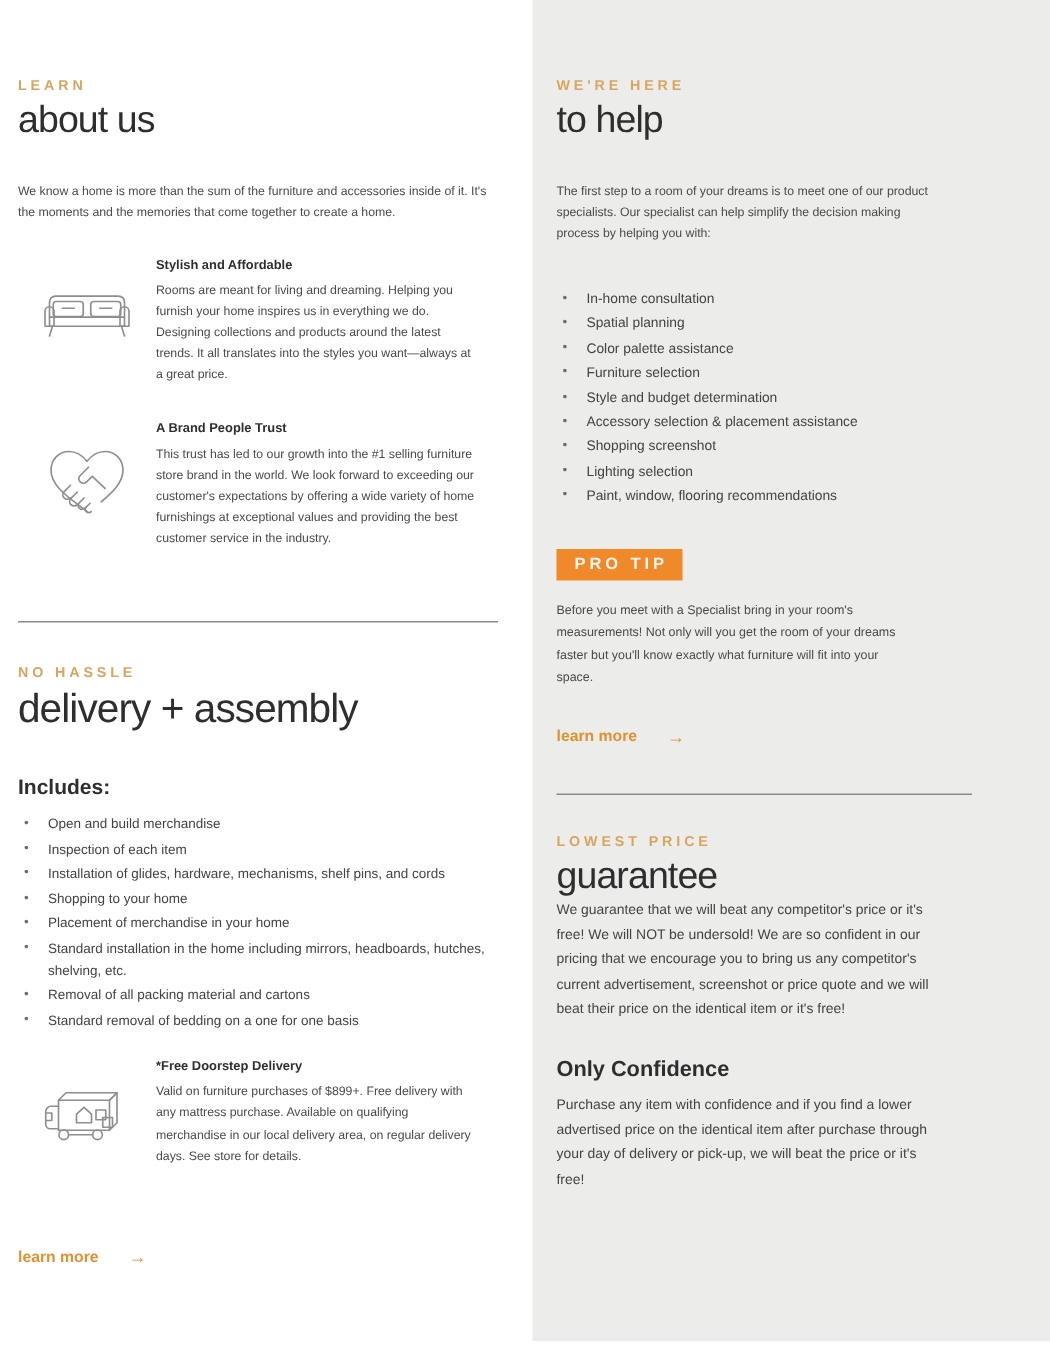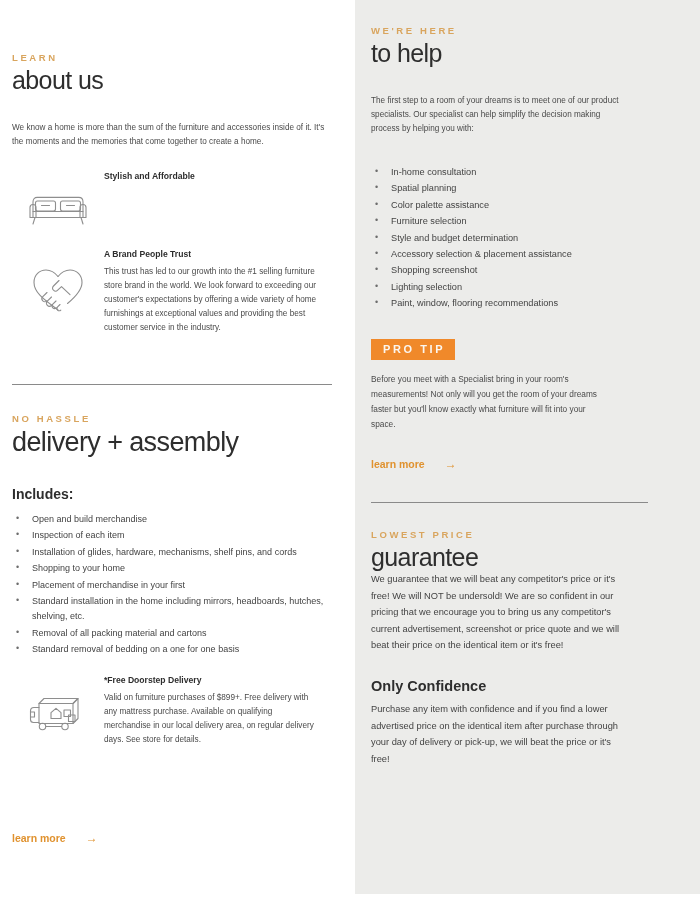--- a/index.html
+++ b/index.html
@@ -32,21 +32,21 @@
   }
 
   .col-gap {
     width: 8px;
     background: #ffffff;
   }
 
   .col-right {
     flex: 1;
     background: #ececea;
-    padding: 25px 30px 0 16px;
+    padding: 52px 30px 0 16px;
     position: relative;
   }
 
   
   .eyebrow {
     font-size: 9.5px;
     font-weight: bold;
     letter-spacing: 2.6px;
     color: #d9a55e;
     text-transform: uppercase;
@@ -259,20 +259,21 @@
             <line x1="40.5" y1="20.5" x2="48.5" y2="20.5"></line>
             <path d="M4 22.5c0-1.7 1.3-3 3-3s3 1.3 3 3v10H4z"></path>
             <path d="M54 22.5c0-1.7 1.3-3 3-3s3 1.3 3 3v10h-6z"></path>
             <path d="M7 26.5h50v6H7z"></path>
             <line x1="9" y1="32.5" x2="7" y2="39"></line>
             <line x1="55" y1="32.5" x2="57" y2="39"></line>
           </svg>
         </div>
         <div class="f-body">
           <div class="f-title">Stylish and Affordable</div>
+          <p class="f-text">Rooms are meant for living and dreaming. Helping you furnish your home inspires us in everything we do. Designing collections and products around the latest trends. It all translates into the styles you want—always at a great price.</p>
         </div>
       </div>
 
       <div class="feature">
         <div class="icon-wrap">
           <svg width="58" height="52" viewBox="0 0 58 52" fill="none" stroke="#8e8e8e" stroke-width="1.1" stroke-linecap="round" stroke-linejoin="round">
             <path d="M29 47C19 39 5 31 5 19.5 5 12 10.5 7 17 7c4.6 0 8.8 2.5 12 6.5"></path>
             <path d="M29 13.5C32.2 9.5 36.4 7 41 7c6.5 0 12 5 12 12.5 0 8-6.8 14.6-14.5 21"></path>
             <path d="M30 17.5l-5.5 5.5c-1.3 1.3-1.3 3 0 4.2 1.2 1.2 3 1.2 4.2 0l3.8-3.6 8.5 8"></path>
             <path d="M18 29.5l-4.2 4.2c-1.2 1.2-1.2 3 0 4.2 1.2 1.2 3 1.2 4.2 0"></path>
@@ -293,21 +294,21 @@
     <section style="margin-top:28px;">
       <div class="eyebrow">NO HASSLE</div>
       <h1 class="headline big">delivery + assembly</h1>
 
       <div class="includes-title">Includes:</div>
       <ul class="bullets">
         <li>Open and build merchandise</li>
         <li>Inspection of each item</li>
         <li>Installation of glides, hardware, mechanisms, shelf pins, and cords</li>
         <li>Shopping to your home</li>
-        <li>Placement of merchandise in your first</li>
+        <li>Placement of merchandise in your home</li>
         <li>Standard installation in the home including mirrors, headboards, hutches, shelving, etc.</li>
         <li>Removal of all packing material and cartons</li>
         <li>Standard removal of bedding on a one for one basis</li>
       </ul>
 
       <div class="feature" style="margin-top:18px;">
         <div class="icon-wrap">
           <svg width="66" height="46" viewBox="0 0 66 46" fill="none" stroke="#8e8e8e" stroke-width="1.1" stroke-linecap="round" stroke-linejoin="round">
             <path d="M14 14.5h34v20H14z"></path>
             <path d="M14 14.5l5-5h34l-5 5"></path>

